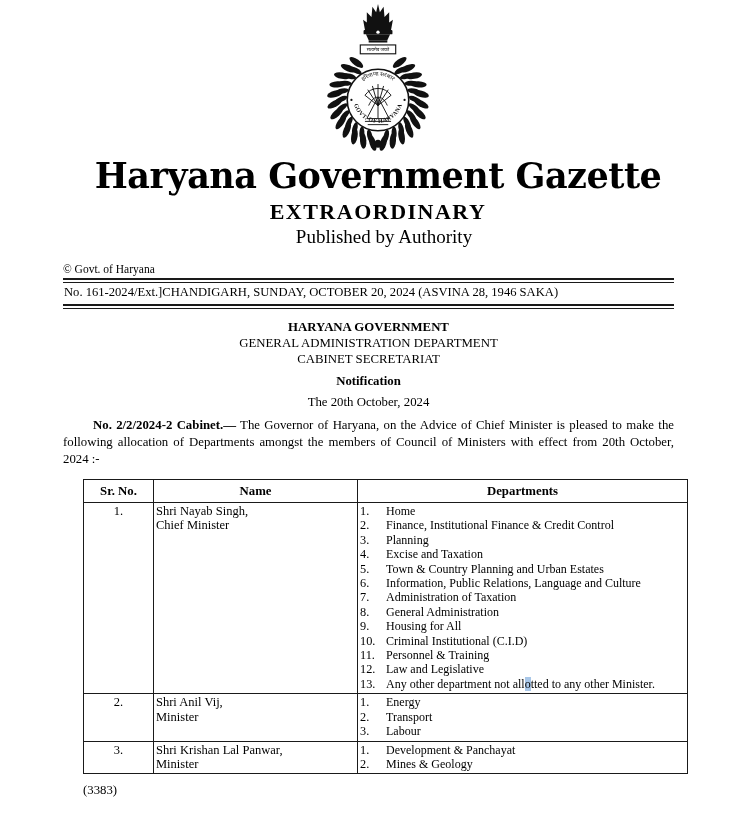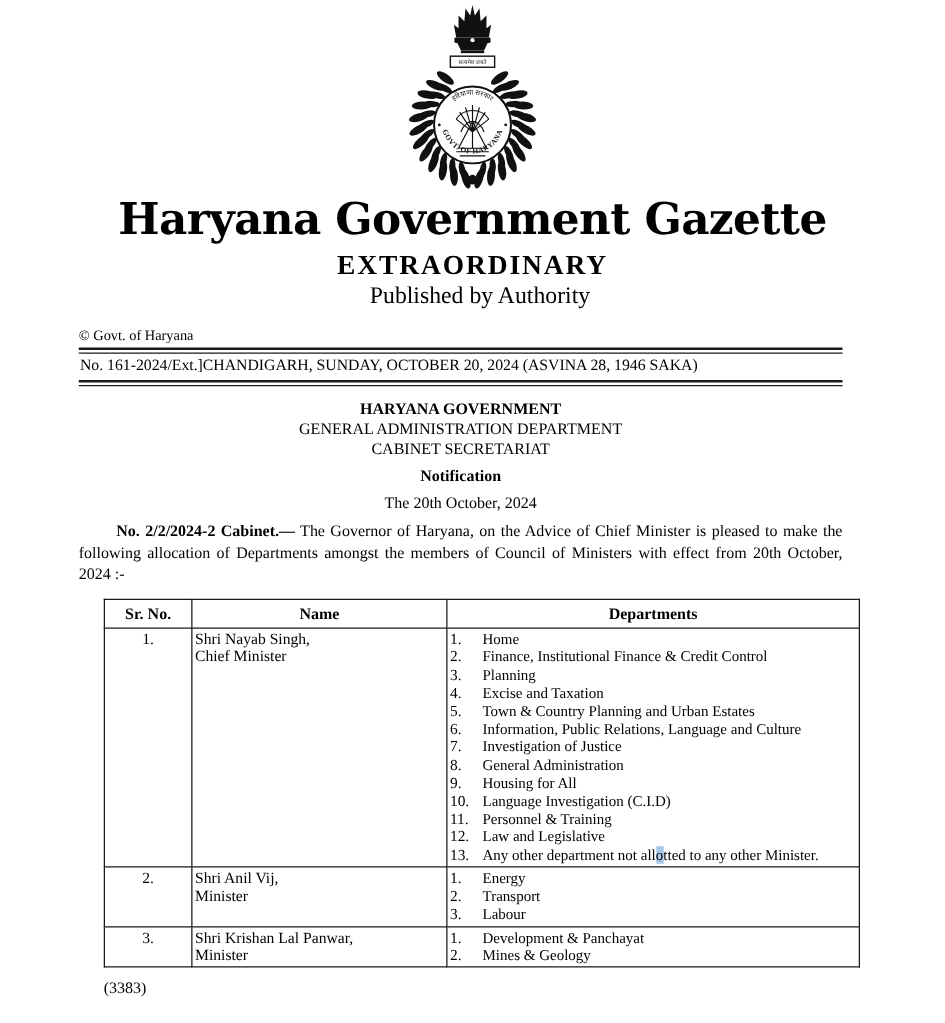--- a/index.html
+++ b/index.html
@@ -209,33 +209,33 @@
               <div class="dept-item">
                 <span class="dept-num">5.</span>
                 <span class="dept-text">Town &amp; Country Planning and Urban Estates</span>
               </div>
               <div class="dept-item">
                 <span class="dept-num">6.</span>
                 <span class="dept-text">Information, Public Relations, Language and Culture</span>
               </div>
               <div class="dept-item">
                 <span class="dept-num">7.</span>
-                <span class="dept-text">Investigation of Justice</span>
+                <span class="dept-text">Administration of Taxation</span>
               </div>
               <div class="dept-item">
                 <span class="dept-num">8.</span>
                 <span class="dept-text">General Administration</span>
               </div>
               <div class="dept-item">
                 <span class="dept-num">9.</span>
                 <span class="dept-text">Housing for All</span>
               </div>
               <div class="dept-item">
                 <span class="dept-num">10.</span>
-                <span class="dept-text">Language Investigation (C.I.D)</span>
+                <span class="dept-text">Criminal Institutional (C.I.D)</span>
               </div>
               <div class="dept-item">
                 <span class="dept-num">11.</span>
                 <span class="dept-text">Personnel &amp; Training</span>
               </div>
               <div class="dept-item">
                 <span class="dept-num">12.</span>
                 <span class="dept-text">Law and Legislative</span>
               </div>
               <div class="dept-item">

